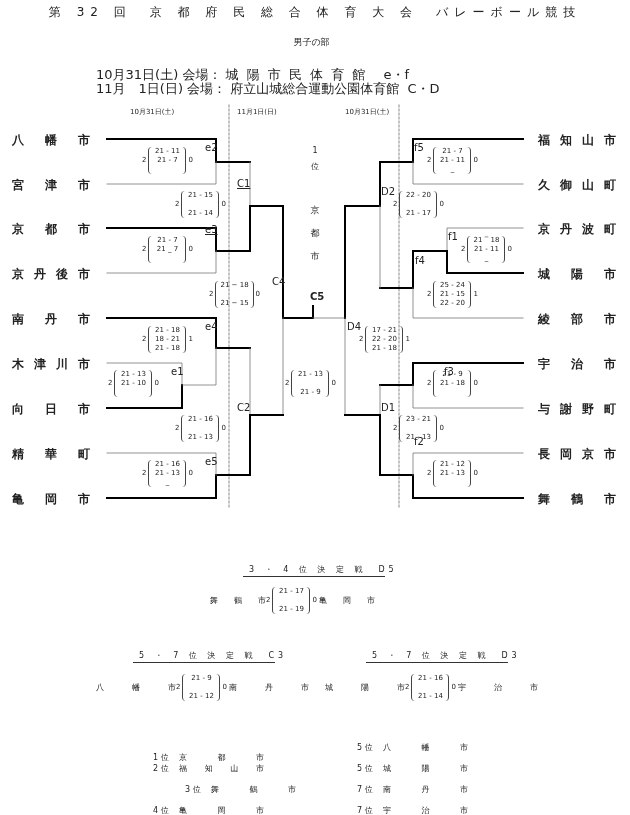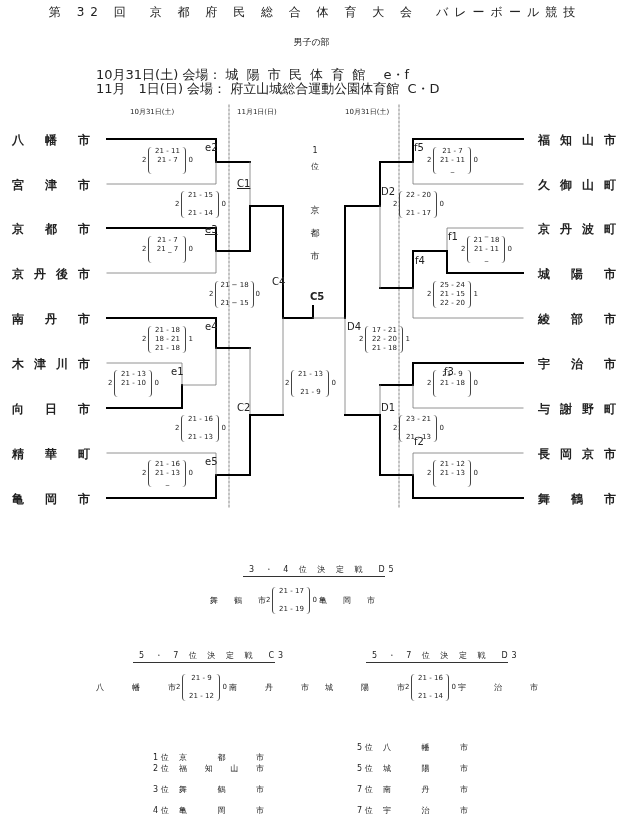--- a/index.html
+++ b/index.html
@@ -470,21 +470,21 @@
     </div>
   <div class="rank-row" style="height:21px;">
       <span class="r">2 位</span>
       <span class="n">
         <span>福</span>
         <span>知</span>
         <span>山</span>
         <span>市</span>
       </span>
     </div>
-  <div class="rank-row" style="height:21px;">
+  <div class="rank-row" style="height:21px;margin-left:32px;">
       <span class="r">3 位</span>
       <span class="n">
         <span>舞</span>
         <span>鶴</span>
         <span>市</span>
       </span>
     </div>
   <div class="rank-row" style="height:21px;">
       <span class="r">4 位</span>
       <span class="n">

